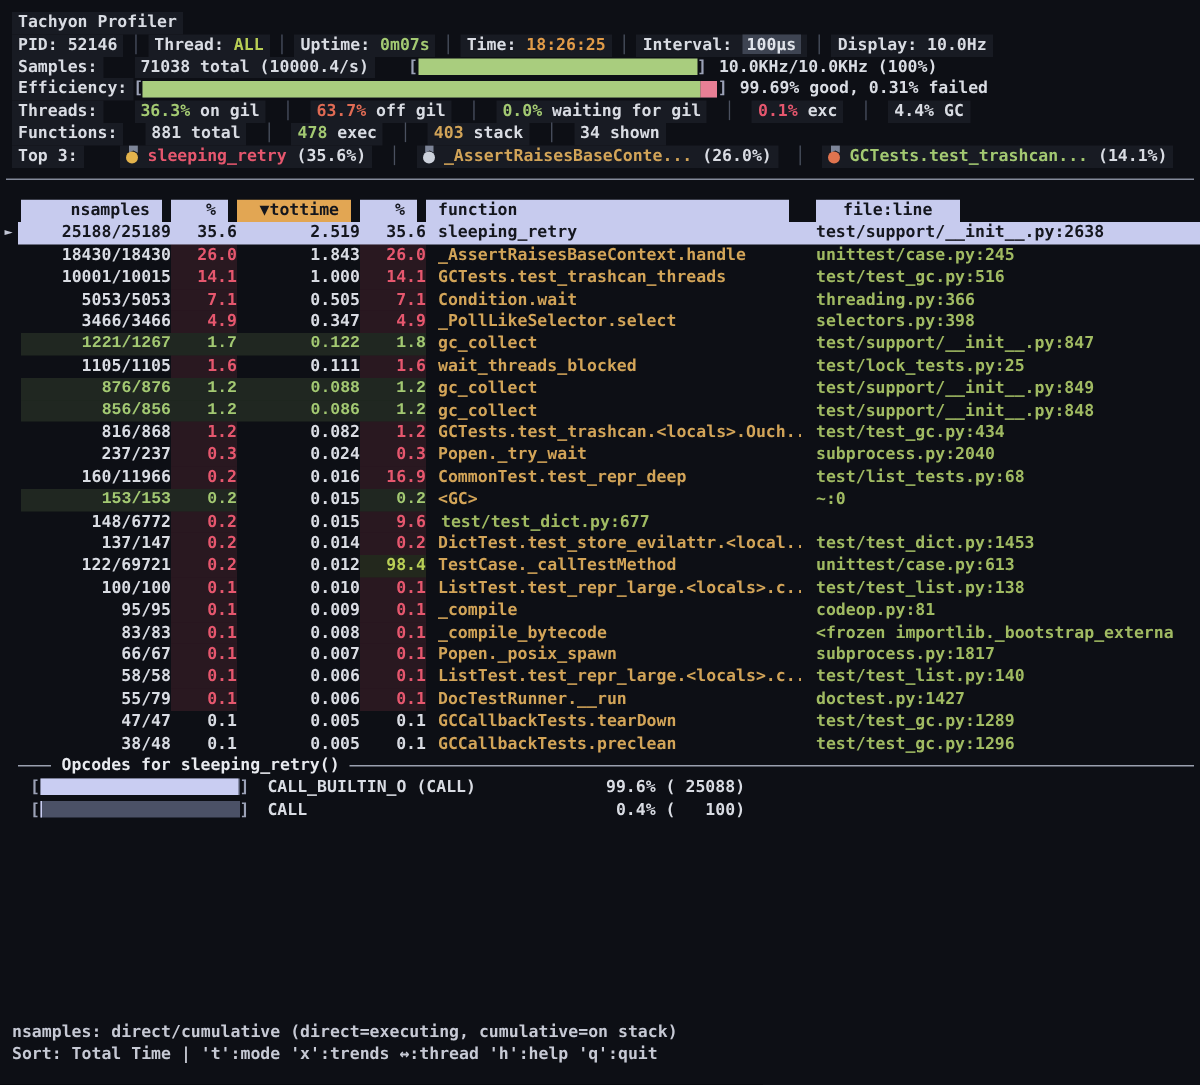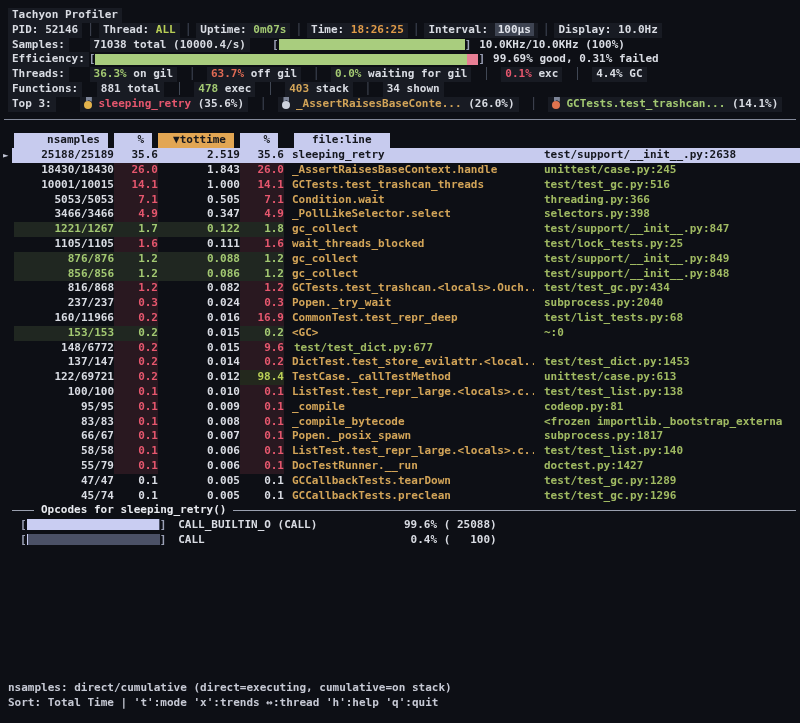--- a/index.html
+++ b/index.html
@@ -40,21 +40,21 @@
   .table-block { }
   .trow { height:14.8px; line-height:14.8px; display:grid;
           grid-template-columns:100px 44px 82px 44px 250px 1fr;
           padding-left:14px; position:relative; }
   .cell { overflow:hidden; white-space:pre; }
   .num  { text-align:right; }
   .ns   { text-align:right; }
   .fn   { padding-left:8px; color:#d2a458; }
   .fl   { padding-left:10px; color:#a0ba62; }
   .cell.c-r { background:rgba(230,87,110,.13); }
-  .cell.c-g { background:rgba(163,201,114,.13); }
+  .cell.c-g { background:rgba(163,201,114,.13);font-family:Liberation Mono, monospace; }
   .cell.c-y { background:rgba(185,207,86,.13); }
   .sel-row { background:linear-gradient(90deg,#0d0f15 0,#0d0f15 12px,#c7cbee 12px); }
   .sel-row .cell { color:#15171e !important; background:none !important; }
   .sel-row::before { content:"►"; position:absolute; left:3px; top:0; font-size:9px; color:#c3c7d6; }
   
   .thead .hbg { display:block; background:#c7cbee; color:#14161d; margin-right:6px; padding-right:8px; }
   .thead .cell { padding-left:0; }
   .thead .fn .hbg { padding-left:8px; margin-right:8px; }
   .thead .fl .hbg { display:inline-block; padding:0 18px; margin:0 0 0 10px; }
   .hbg-sort { background:#e2a653 !important; }
@@ -145,20 +145,21 @@
   <div class="line" style="padding-left:4px">
       <span class="hrline"></span>
     </div>
 
   <div class="table-block">
     <div class="trow thead">
       <span class="cell ns"><span class="hbg">nsamples</span></span>
       <span class="cell num"><span class="hbg">%</span></span>
       <span class="cell num"><span class="hbg hbg-sort">▼tottime</span></span>
       <span class="cell num"><span class="hbg">%</span></span>
+      <span class="cell fn"><span class="hbg">function</span></span>
       <span class="cell fl"><span class="hbg">file:line</span></span>
     </div>
     <div id="tbody">
   <div class="trow sel-row">
     <span class="cell ns">25188/25189</span>
     <span class="cell num p1">35.6</span>
     <span class="cell num tt">2.519</span>
     <span class="cell num p2">35.6</span>
     <span class="cell fn">sleeping_retry</span>
     <span class="cell fl">test/support/__init__.py:2638</span>
@@ -355,21 +356,21 @@
   <div class="trow">
     <span class="cell ns c-w">47/47</span>
     <span class="cell num p1 c-w">0.1</span>
     <span class="cell num tt c-w">0.005</span>
     <span class="cell num p2 c-w">0.1</span>
     <span class="cell fn">GCCallbackTests.tearDown</span>
     <span class="cell fl">test/test_gc.py:1289</span>
   </div>
 
   <div class="trow">
-    <span class="cell ns c-w">45/74</span>
+    <span class="cell ns c-w">38/48</span>
     <span class="cell num p1 c-w">0.1</span>
     <span class="cell num tt c-w">0.005</span>
     <span class="cell num p2 c-w">0.1</span>
     <span class="cell fn">GCCallbackTests.preclean</span>
     <span class="cell fl">test/test_gc.py:1296</span>
   </div>
 </div>
   </div>
 
   <div class="line sec">

